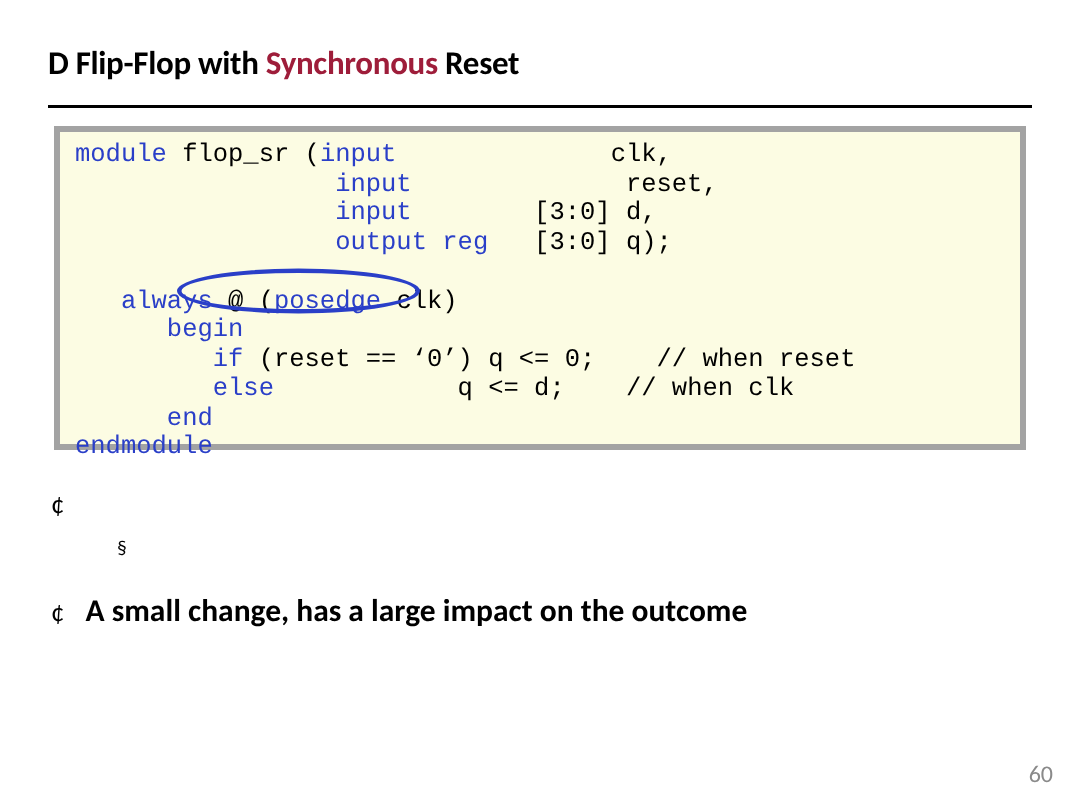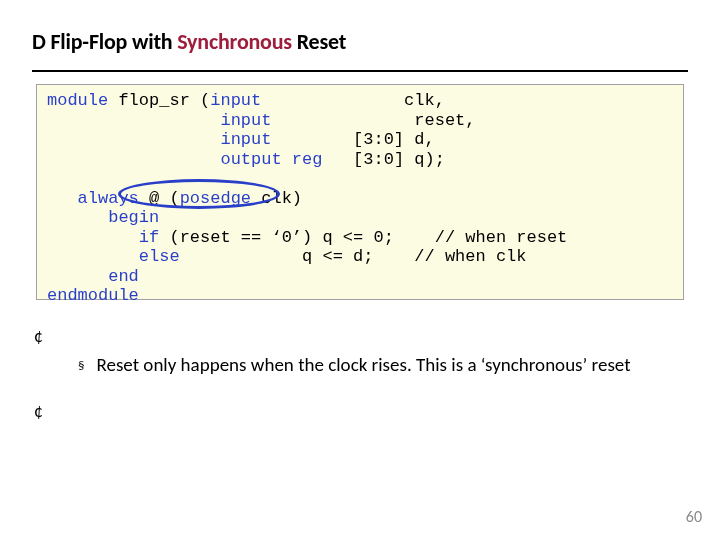--- a/index.html
+++ b/index.html
@@ -29,21 +29,21 @@
     height: 2px;
     background: #000;
   }
   .codebox {
     position: absolute;
     top: 84px;
     left: 36px;
     width: 648px;
     height: 216px;
     background: #fcfce3;
-    border: 1px solid #a3a3a3;
+    border: 4px solid #a3a3a3;
     padding: 6px 10px 6px 10px;
   }
   .code {
     font-family: "Courier New", monospace;
     font-size: 17px;
     line-height: 1.15;
     white-space: pre;
     color: #000;
   }
   .kw { color: #2a3fc8; }
@@ -135,20 +135,20 @@
 </div>
 
 <div class="ellipse"></div>
 
 <div class="bullets">
   <div class="b1">
     <span class="mark">¢</span>
   </div>
   <div class="b2">
     <span class="mark">§</span>
-    <span>Reset only happens when the clock rises. This is a ‘synchronous’ reset</span>
   </div>
   <div class="b3">
     <span class="mark">¢</span>
+    <span class="txt">A small change, has a large impact on the outcome</span>
   </div>
 </div>
 
 <div class="pagenum">60</div>
 
 </body></html>

